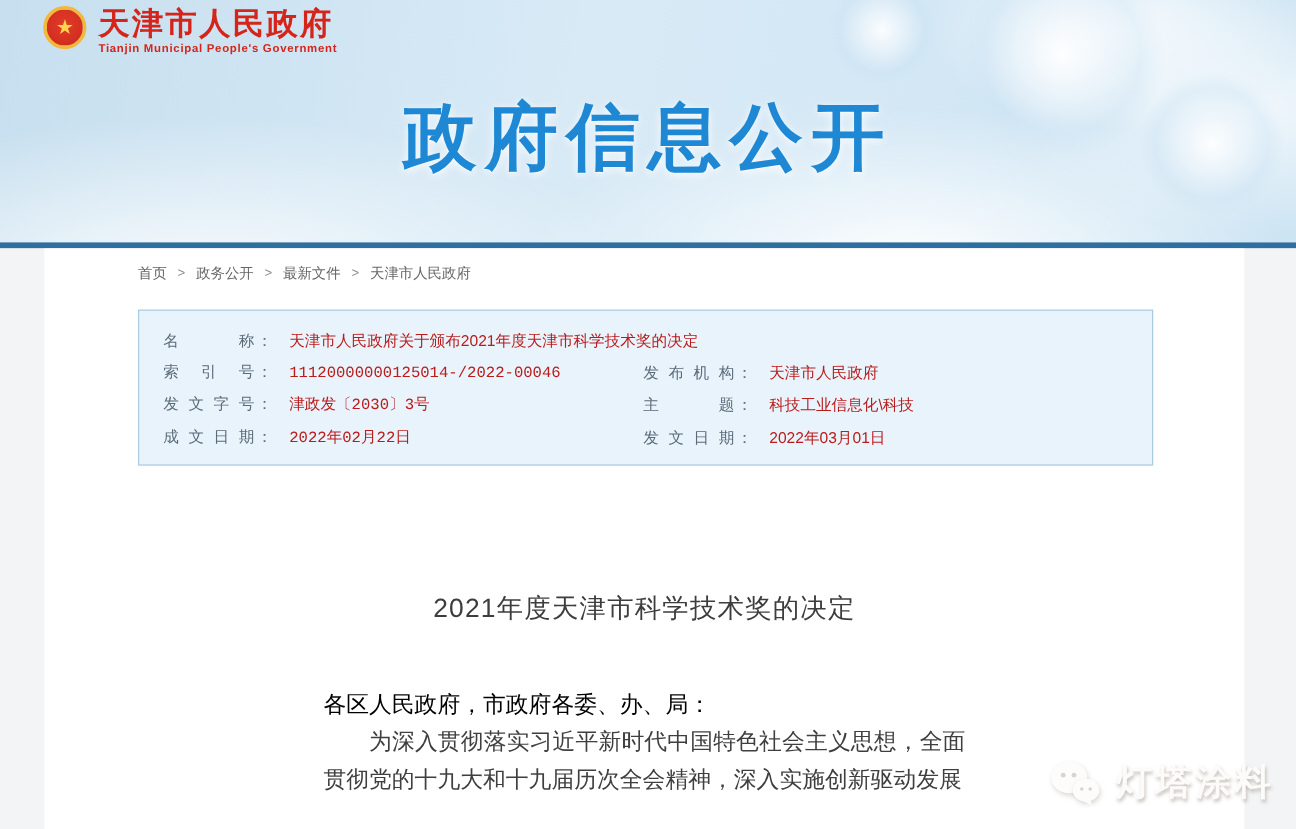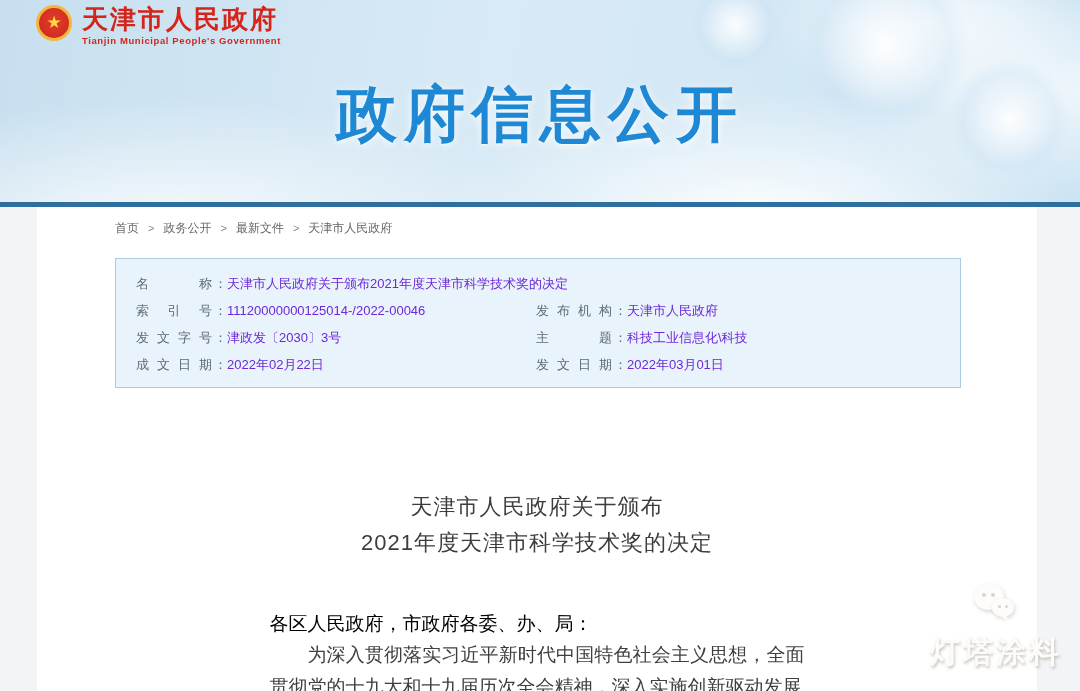--- a/index.html
+++ b/index.html
@@ -68,41 +68,40 @@
   .crumb-sep { color: #888; font-size: 11px; }
 
   .meta-box {
     margin: 21px 0 0 78px; width: 846px;
     background: #e9f3fb;
     border: 1px solid #abcbe2;
     padding: 11px 20px 9px 20px;
   }
   .meta-row { display: flex; line-height: 27px; height: 27px; }
   .meta-cell { display: flex; align-items: baseline; }
-  .meta-cell.left { width: 400px; flex: 0 0 auto; }
+  .meta-cell.left { width: 400px; flex: 0 0 auto; font-family: Liberation Mono, monospace; }
   .meta-label {
     display: inline-block; width: 76px;
     text-align: justify; text-align-last: justify;
     font-size: 13px; color: #5b6b7a;
   }
   .meta-colon { font-size: 13px; color: #5b6b7a; margin-left: 2px; }
-  .meta-value { font-size: 13px; color: #6d28d9; margin-left: 0; white-space: nowrap; }
+  .meta-value { font-size: 13px; color: #b91c1c; margin-left: 14px; white-space: nowrap; }
 
   
   .doc { width: 535px; margin: 0 auto; }
   .doc-title { margin-top: 101px; text-align: center; font-size: 22px; color: #3d3d3d; font-weight: 500; line-height: 36px; letter-spacing: 1px; }
   .doc-salutation { margin-top: 47px; font-size: 19px; color: #000000; line-height: 31px; }
   .doc-paragraph { font-size: 19px; color: #3f3f3f; line-height: 32px; text-indent: 2em; text-align: justify; }
 
   
   .watermark {
     position: absolute; right: 18px; bottom: 18px;
     display: flex; align-items: center; gap: 10px;
     pointer-events: none;
-    flex-direction: column;
   }
   .wm-icon { position: relative; width: 44px; height: 40px; }
   .wm-bubble-big {
     position: absolute; left: 0; top: 2px; width: 30px; height: 26px;
     background: #fdfcfb; border-radius: 50%;
     box-shadow: 1px 2px 4px rgba(150,140,125,0.35);
   }
   .wm-bubble-big::before, .wm-bubble-big::after {
     content: ""; position: absolute; top: 9px; width: 4px; height: 4px; border-radius: 50%;
     background: #d9d4cd;
@@ -208,21 +207,20 @@
       <div class="meta-cell">
         <span class="meta-label">发文日期</span>
         <span class="meta-colon">：</span>
         <span class="meta-value">2022年03月01日</span>
       </div>
     </div>
   </div>
 
   <div class="doc">
     <div class="doc-title">
-      <div>天津市人民政府关于颁布</div>
       <div>2021年度天津市科学技术奖的决定</div>
     </div>
     <div class="doc-salutation">各区人民政府，市政府各委、办、局：</div>
     <div class="doc-paragraph">为深入贯彻落实习近平新时代中国特色社会主义思想，全面贯彻党的十九大和十九届历次全会精神，深入实施创新驱动发展</div>
   </div>
 
 </div>
 
 <div class="watermark">
   <span class="wm-icon">

